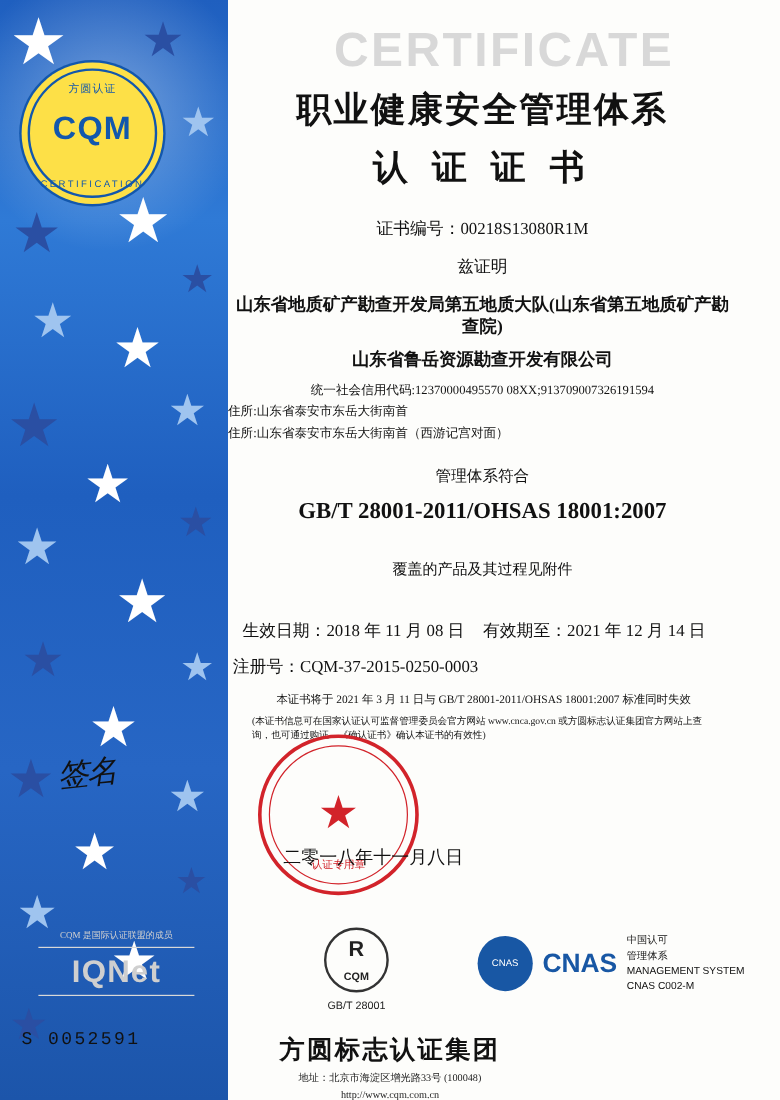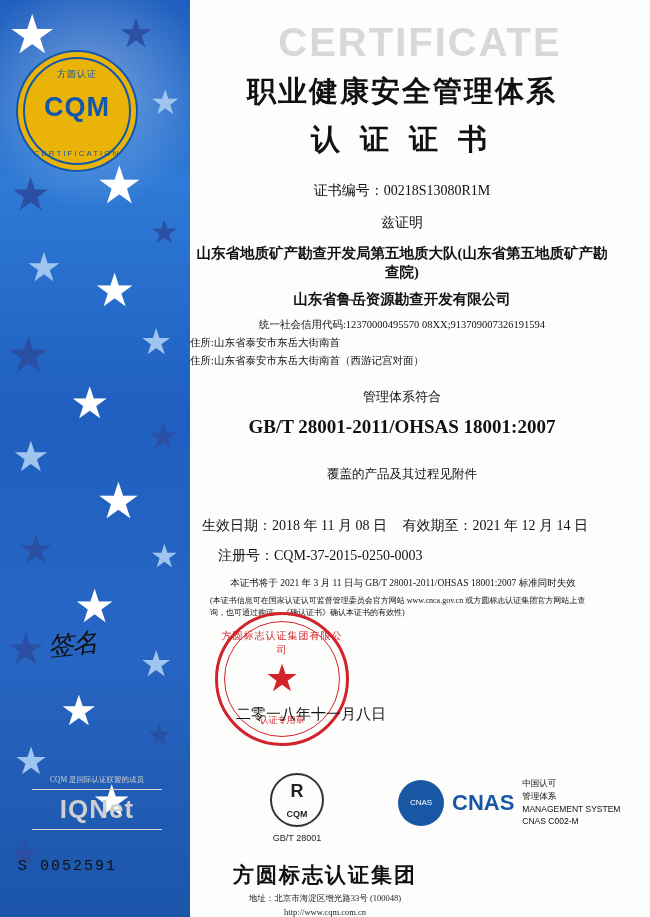--- a/index.html
+++ b/index.html
@@ -11,21 +11,21 @@
     background:linear-gradient(180deg,#1f5fbf 0%,#2f7ad6 20%,#1f5fbf 45%,#2766c4 70%,#1c55aa 100%);
     overflow:hidden;}
   .leftband .glow{position:absolute;left:-40px;top:-40px;width:260px;height:260px;border-radius:50%;
     background:radial-gradient(circle,rgba(255,255,255,.35),rgba(255,255,255,0) 65%);}
   .star{position:absolute;color:#ffffff;line-height:1;}
   .star.dk{color:#2a4fa3;}
   .star.lt{color:#9fc4ef;}
 
   
   .seal{position:absolute;left:18px;top:52px;width:118px;height:118px;border-radius:50%;
-    background:#eab308;box-shadow:0 0 0 2px #1257ad;}
+    background:#fde047;box-shadow:0 0 0 2px #1257ad;}
   .seal .ring{position:absolute;left:5px;top:5px;right:5px;bottom:5px;border:2px solid #1257ad;border-radius:50%;}
   .seal .cqm{position:absolute;left:0;right:0;top:40px;text-align:center;color:#1257ad;
     font-family:"Liberation Sans",sans-serif;font-weight:bold;font-size:27px;letter-spacing:1px;}
   .seal .cn{position:absolute;left:0;right:0;top:16px;text-align:center;color:#1257ad;
     font-family:"Liberation Sans",sans-serif;font-size:9px;letter-spacing:1px;}
   .seal .en{position:absolute;left:0;right:0;bottom:12px;text-align:center;color:#1257ad;
     font-family:"Liberation Sans",sans-serif;font-size:8px;letter-spacing:2px;}
 
   
   .watermark{position:absolute;left:205px;top:20px;width:430px;text-align:center;
@@ -47,21 +47,21 @@
   .small2{font-size:10.5px;margin-top:4px;color:#111;}
   .sysmatch{text-align:center;font-size:13px;margin-top:20px;color:#111;}
   .std{text-align:center;font-weight:bold;font-size:19px;margin-top:10px;color:#111;
     font-family:"Liberation Serif",serif;}
   .stdcn{text-align:center;font-weight:bold;font-size:17px;margin-top:8px;color:#111;
     font-family:"Liberation Sans",sans-serif;}
   .scope{text-align:center;font-size:12.5px;margin-top:28px;color:#111;}
 
   .dates{margin-top:34px;display:flex;justify-content:space-between;padding:0 26px 0 12px;
     font-size:14px;color:#111;}
-  .regno{margin-top:12px;padding-left:28px;font-size:14px;color:#111;}
+  .regno{margin-top:12px;padding-left:4px;font-size:14px;color:#111;}
   .note1{margin-top:12px;padding-left:20px;padding-right:18px;font-size:9.5px;color:#111;text-align:center;}
   .note2{margin-top:5px;padding-left:20px;padding-right:18px;font-size:8px;color:#111;line-height:1.45;}
 
   
   .sig{position:absolute;left:48px;top:627px;font-family:"Liberation Serif",serif;
     font-size:26px;color:#111;transform:rotate(-6deg);letter-spacing:-2px;font-style:italic;}
 
   
   .stamp{position:absolute;left:215px;top:612px;width:128px;height:128px;border-radius:50%;
     border:3px solid #d2232a;color:#d2232a;}
@@ -182,21 +182,20 @@
     </div>
 
     <div class="note1">本证书将于 2021 年 3 月 11 日与 GB/T 28001-2011/OHSAS 18001:2007 标准同时失效</div>
     <div class="note2">(本证书信息可在国家认证认可监督管理委员会官方网站 www.cnca.gov.cn 或方圆标志认证集团官方网站上查询，也可通过购证　《确认证书》确认本证书的有效性)</div>
   </div>
 
   <div class="sig">签名</div>
 
   <div class="stamp">
     <div class="inner"></div>
-    <div class="arc">方圆标志认证集团有限公司</div>
     <div class="startxt">★</div>
     <div class="arc2">认证专用章</div>
   </div>
 
   <div class="stampdate">二零一八年十一月八日</div>
 
   <div class="logos">
 
     <div class="iqnet">
       <div class="t1">CQM 是国际认证联盟的成员</div>

